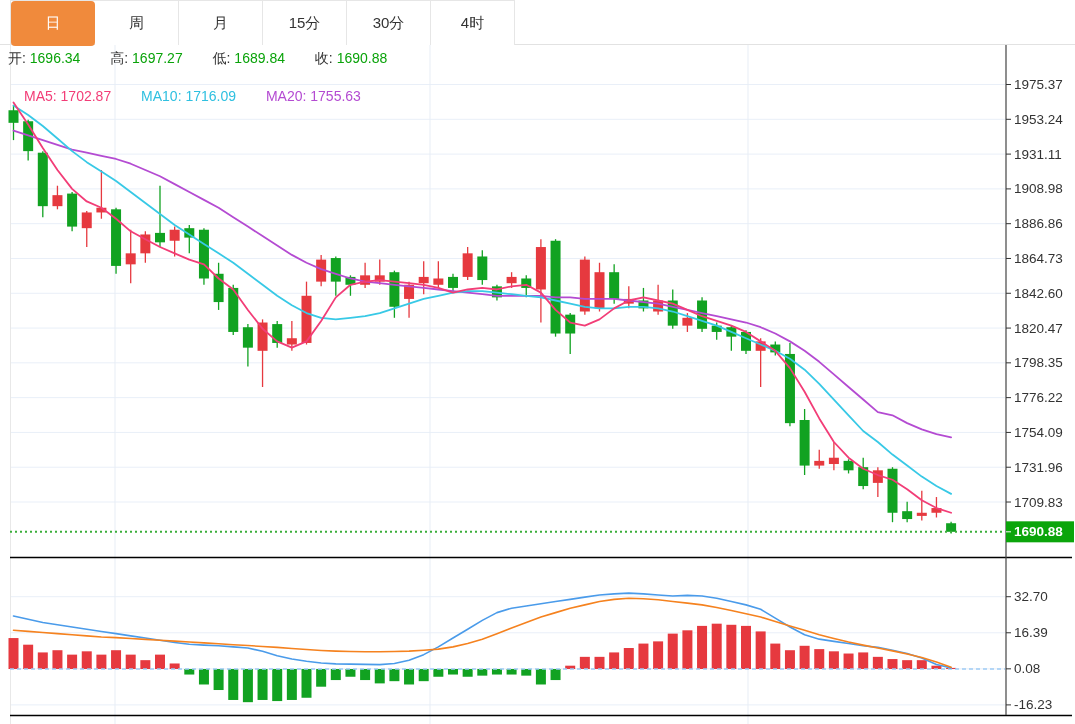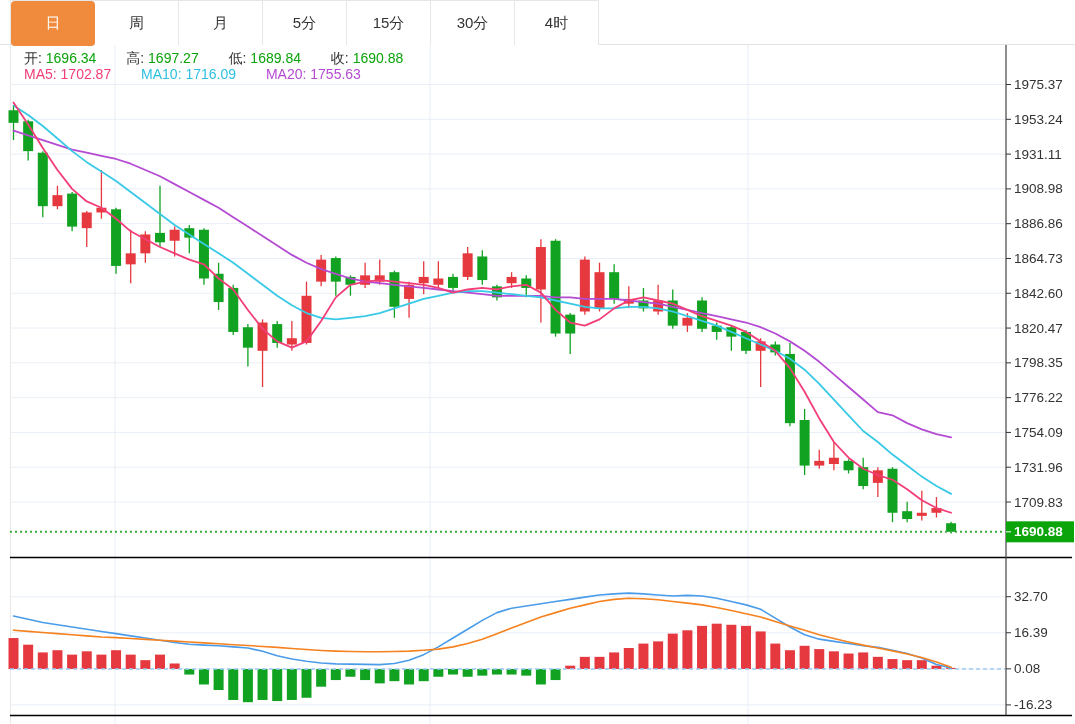--- a/index.html
+++ b/index.html
@@ -35,21 +35,20 @@
 </head>
 <body>
 
 <div class="app">
 
   <div class="tabbar">
     <div class="tabs">
       <div class="tab active">日</div>
       <div class="tab">周</div>
       <div class="tab">月</div>
-      <div class="tab">5分</div>
       <div class="tab">15分</div>
       <div class="tab">30分</div>
       <div class="tab">4时</div>
     </div>
   </div>
 
   <svg id="chart-svg" class="chart" width="1075" height="724" viewBox="0 0 1075 724">
       <g>
         <line x1="10" x2="1005" y1="84.51209230769248" y2="84.51209230769248" stroke="#e9eff8" stroke-width="1"></line>
         <line x1="10" x2="1005" y1="119.30726153846153" y2="119.30726153846153" stroke="#e9eff8" stroke-width="1"></line>
@@ -327,27 +326,27 @@
         <line x1="1006" x2="1011" y1="704.8951497860199" y2="704.8951497860199" stroke="#333" stroke-width="1"></line>
         <text x="1014" y="709.3951497860199" font-size="13.5" fill="#333">-16.23</text>
       </g>
       <g>
         <rect x="1006" y="521.3179076923075" width="68" height="21" fill="#0ba50b"></rect>
         <line x1="1006" x2="1011" y1="531.8179076923075" y2="531.8179076923075" stroke="#ffffff" stroke-width="1"></line>
         <text x="1014" y="536.3179076923075" font-size="13.5" font-weight="bold" fill="#ffffff">1690.88</text>
       </g>
     </svg>
 
-  <div class="legend" style="left:24px; top:50px;">
+  <div class="legend" style="left:8px; top:50px;">
     <span class="pair"><span class="lbl">开:</span> <span class="lg-green">1696.34</span></span>
     <span class="pair"><span class="lbl">高:</span> <span class="lg-green">1697.27</span></span>
     <span class="pair"><span class="lbl">低:</span> <span class="lg-green">1689.84</span></span>
     <span class="pair"><span class="lbl">收:</span> <span class="lg-green">1690.88</span></span>
   </div>
 
-  <div class="legend" style="left:24px; top:66px;text-align:right;">
+  <div class="legend" style="left:24px; top:88px;text-align:right;">
     <span class="pair lg-pink"><span>MA5:</span> <span>1702.87</span></span>
     <span class="pair lg-cyan"><span>MA10:</span> <span>1716.09</span></span>
     <span class="pair lg-purple"><span>MA20:</span> <span>1755.63</span></span>
   </div>
 
 
 </div>
 
 </body></html>

